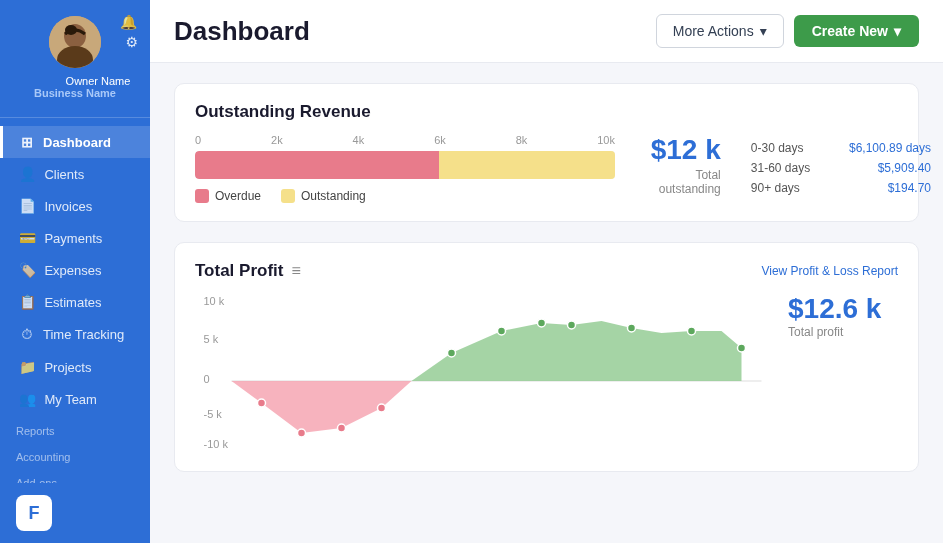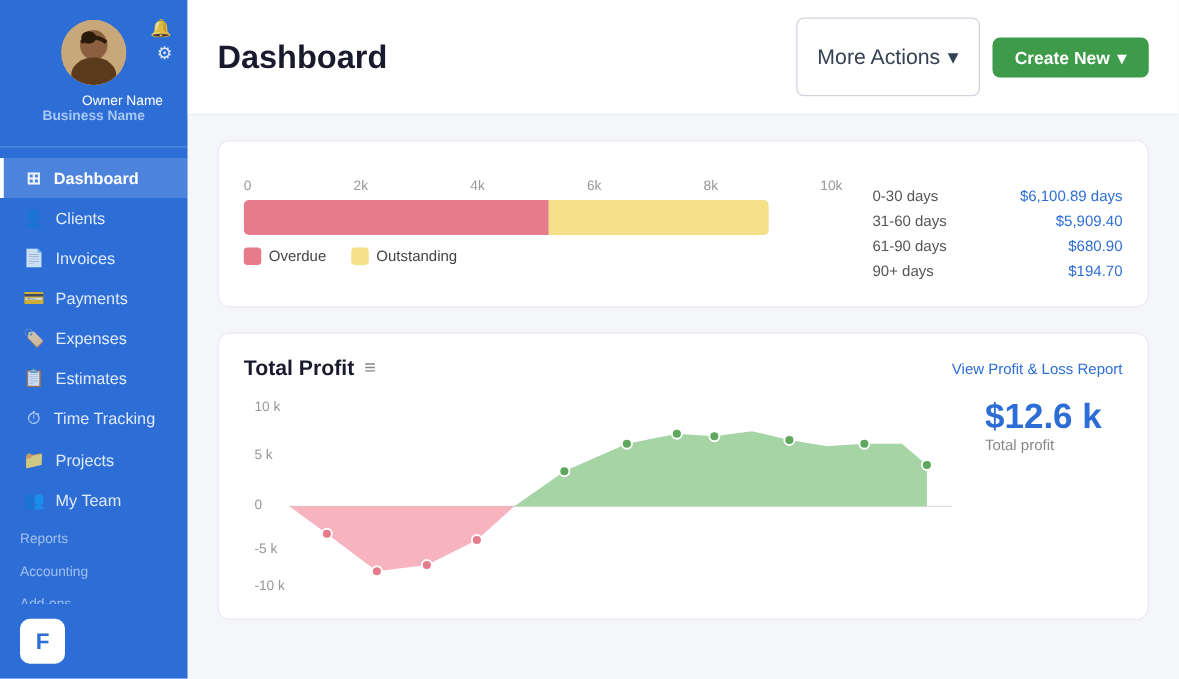--- a/index.html
+++ b/index.html
@@ -136,22 +136,22 @@
     }
     .header-actions {
       display: flex;
       gap: 10px;
       align-items: center;
     }
     .btn-more-actions {
       background: white;
       border: 1px solid #d0d5dd;
       border-radius: 6px;
-      padding: 20px 16px;
-      font-size: 17px;
+      padding: 8px 16px;
+      font-size: 14px;
       font-weight: 500;
       color: #344054;
       cursor: pointer;
       display: flex;
       align-items: center;
       gap: 6px;
     }
     .btn-create-new {
       background: #3d9b4a;
       border: none;
@@ -414,20 +414,21 @@
         <span>Create New</span>
         <span>▾</span>
       </button>
     </div>
   </div>
 
   <div class="content">
 
     <div class="card">
       <div class="section-header">
+        <span class="card-title">Outstanding Revenue</span>
       </div>
 
       <div class="outstanding-inner">
         <div class="outstanding-left">
           <div class="bar-scale">
             <span>0</span>
             <span>2k</span>
             <span>4k</span>
             <span>6k</span>
             <span>8k</span>
@@ -443,33 +444,33 @@
               <span>Overdue</span>
             </div>
             <div class="legend-item">
               <div class="legend-dot" style="background:#f5e08a"></div>
               <span>Outstanding</span>
             </div>
           </div>
         </div>
 
         <div class="outstanding-right">
+          <div class="revenue-right">
+            <div class="revenue-amount">$12 k</div>
+            <div class="revenue-label">Total outstanding</div>
+          </div>
           <div class="aging-table">
 
           <div class="aging-row">
                 <span>0-30 days</span>
                 <span class="aging-value">$6,100.89 days</span>
               </div>
               <div class="aging-row">
                 <span>31-60 days</span>
                 <span class="aging-value">$5,909.40</span>
-              </div>
-              <div class="aging-row">
-                <span>61-90 days</span>
-                <span class="aging-value">$680.90</span>
               </div>
               <div class="aging-row">
                 <span>90+ days</span>
                 <span class="aging-value">$194.70</span>
               </div>
             </div>
         </div>
       </div>
     </div>
 

